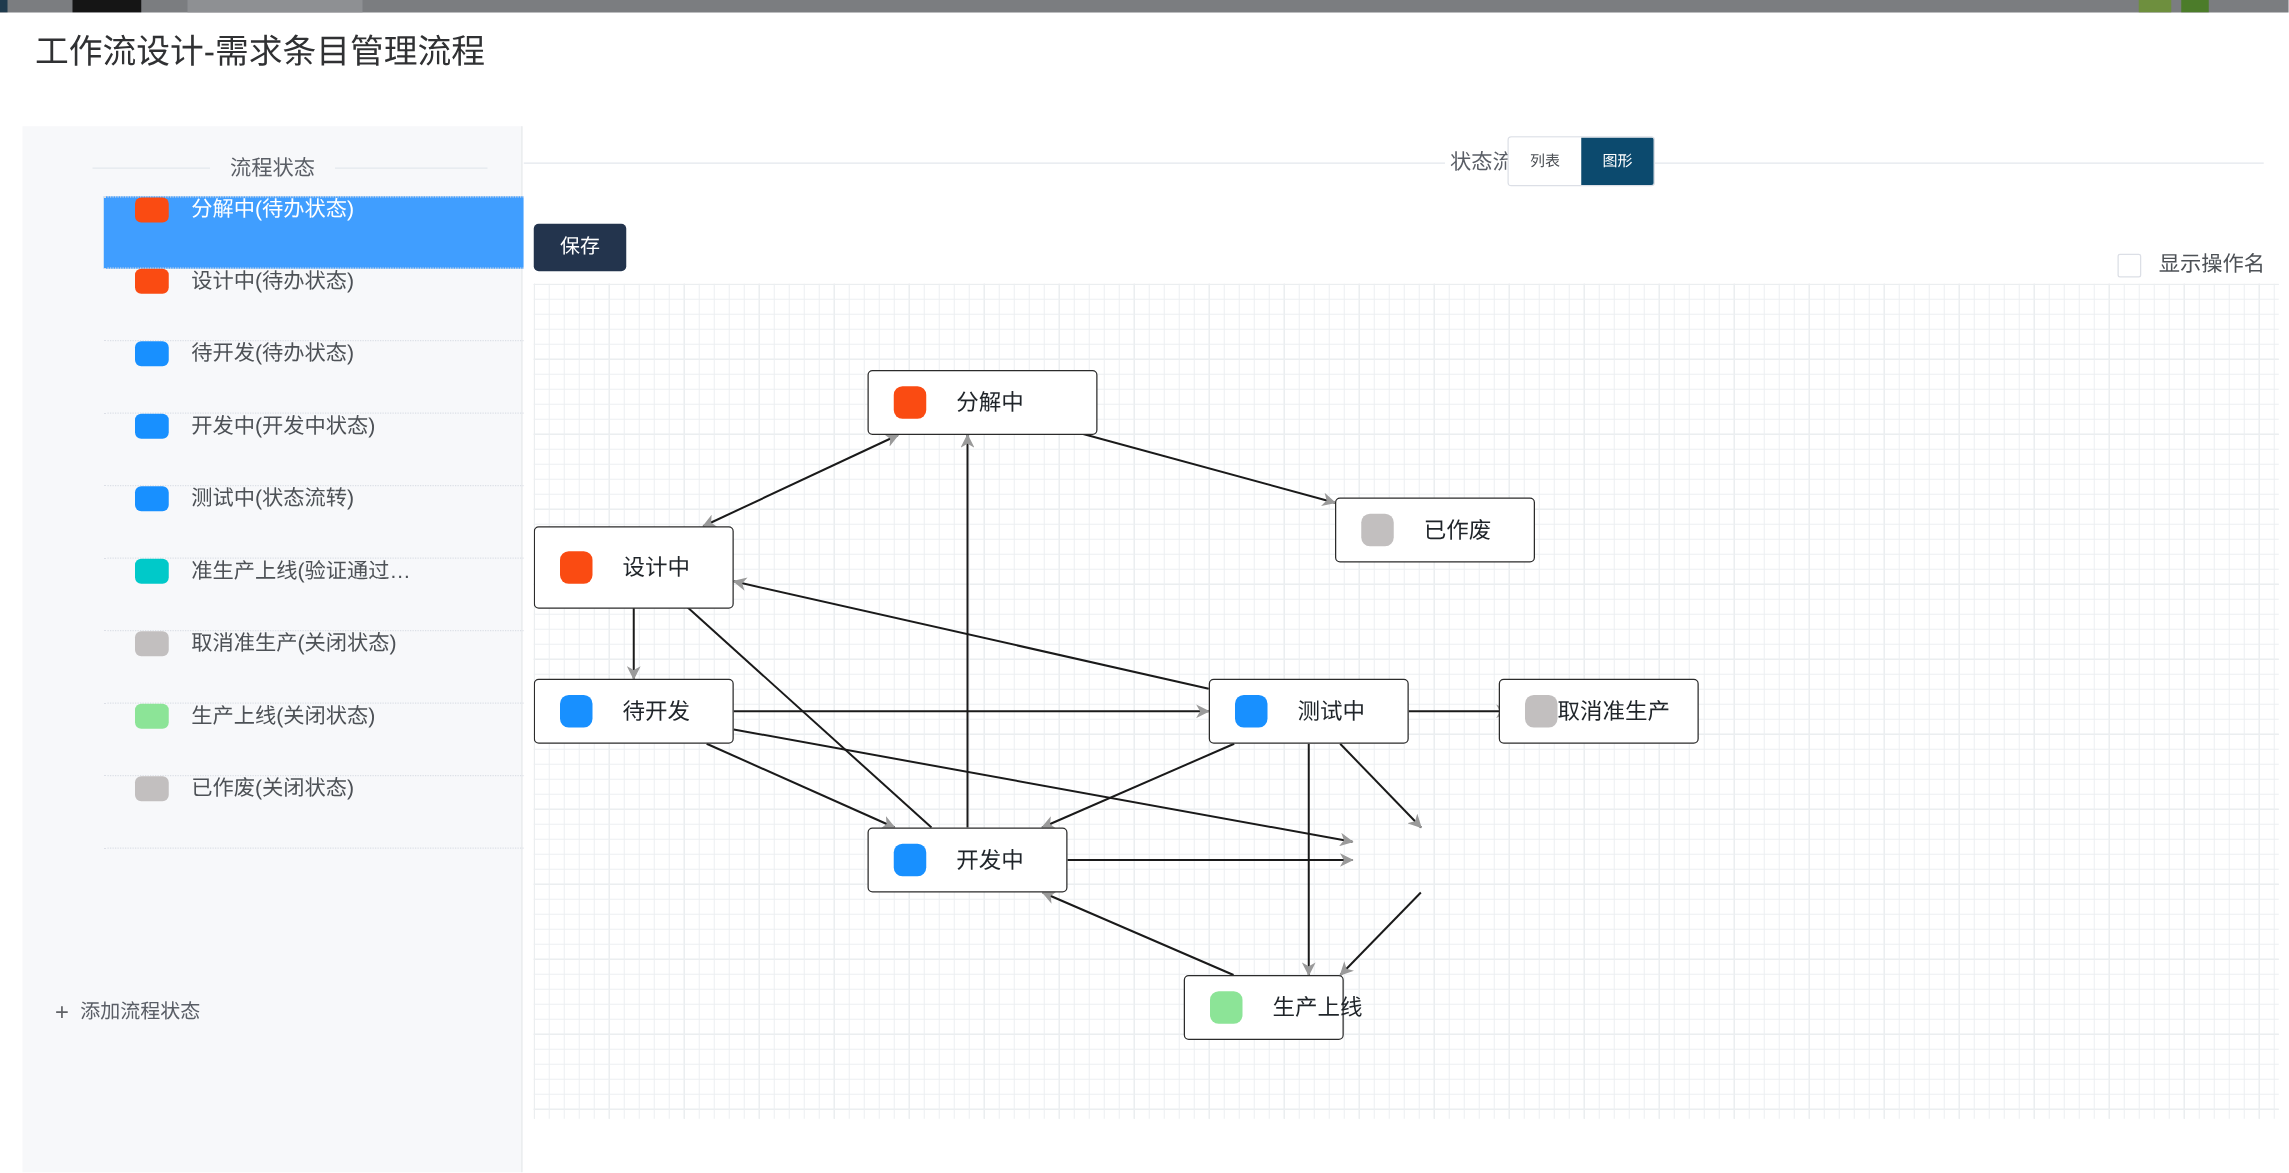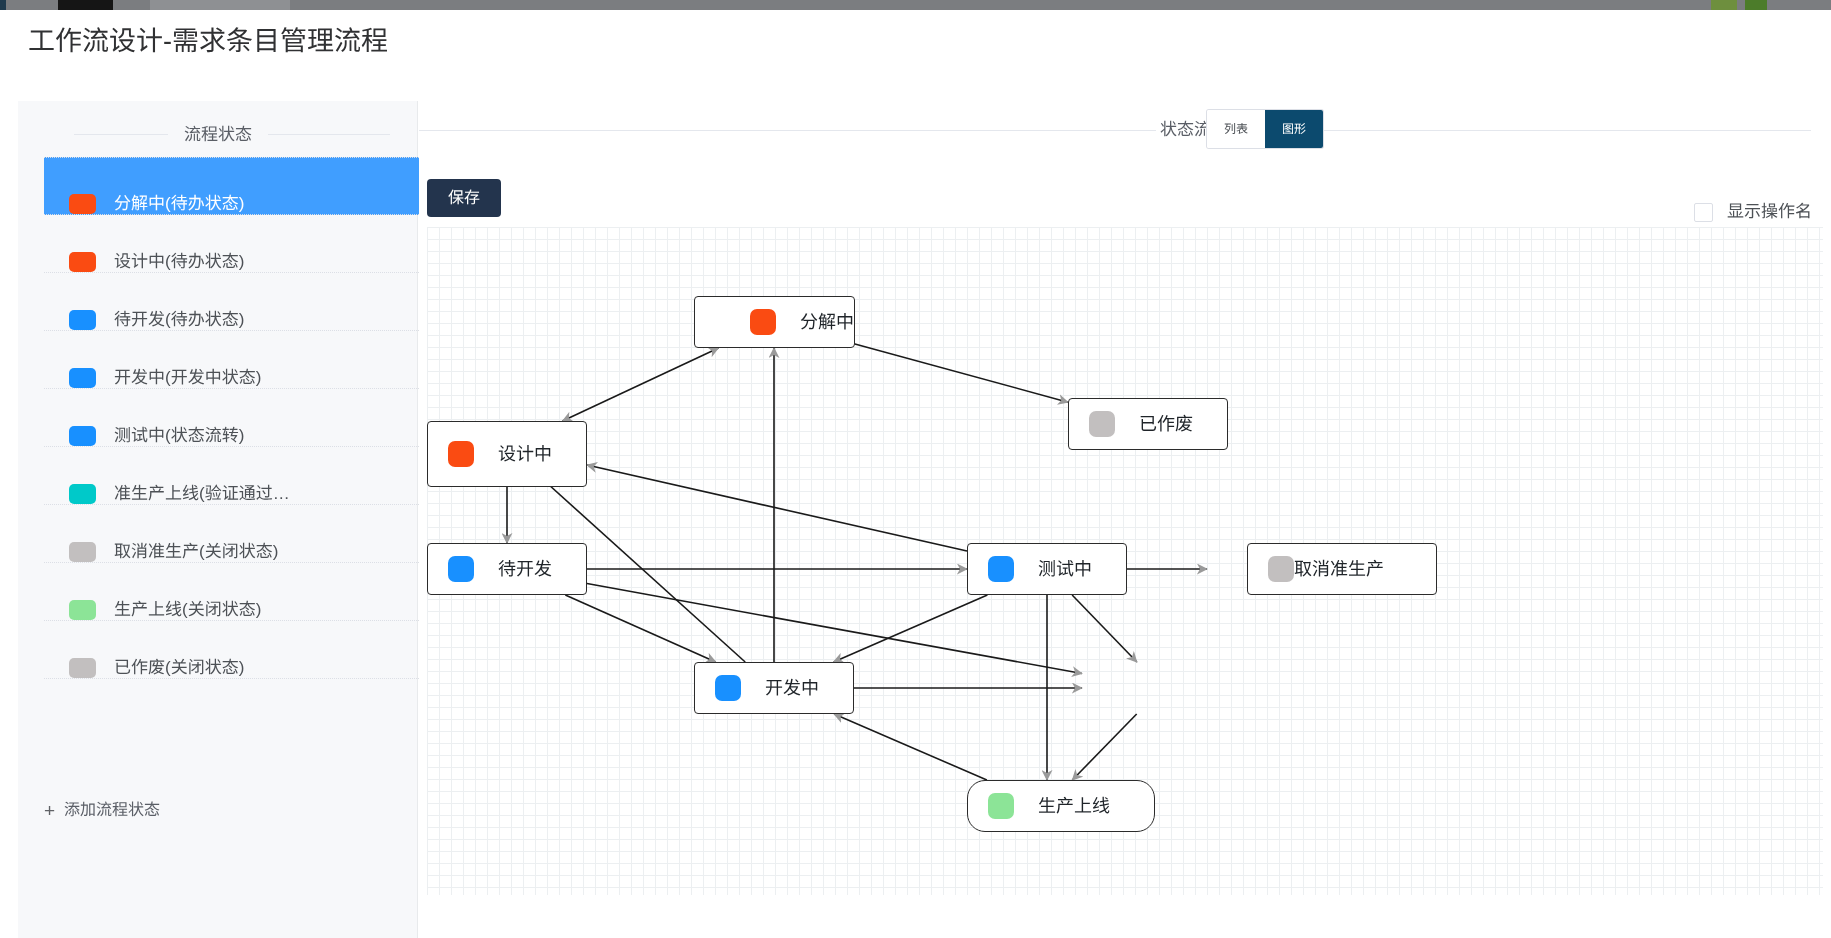--- a/index.html
+++ b/index.html
@@ -46,23 +46,24 @@
   }
 
   #status-list{
     position:absolute;left:26px;top:56px;width:375px;
   }
   .status-item{
     position:relative;
     height:58px;
     box-sizing:border-box;
     border-bottom:1px dotted #dcdfe6;
-    display:flex;align-items:flex-end;
+    display:flex;align-items:flex-start;
     padding-left:25px;
     cursor:pointer;
+    margin-left:39px;
   }
   .status-item:first-child{border-top:1px dotted #dcdfe6;}
   .status-item.active{
     background:#409eff;
   }
   .status-item.active .status-label{color:#ffffff;}
   .status-swatch{
     width:27px;height:20px;border-radius:5px;flex:0 0 auto;
   }
   .status-label{
@@ -276,21 +277,21 @@
         <line x1="318.19502074688796" y1="435" x2="108.80497925311204" y2="246" stroke="#1a1a1a" stroke-width="1.6" marker-end="url(#arrowEnd)"></line>
         <line x1="427" y1="461" x2="655" y2="461" stroke="#1a1a1a" stroke-width="1.6" marker-end="url(#arrowEnd)"></line>
         <line x1="540" y1="323.9259259259259" x2="160" y2="238.07407407407408" stroke="#1a1a1a" stroke-width="1.6" marker-end="url(#arrowEnd)"></line>
         <line x1="700" y1="342" x2="780" y2="342" stroke="#1a1a1a" stroke-width="1.6" marker-end="url(#arrowEnd)"></line>
         <line x1="560.3529411764706" y1="368" x2="406.6470588235294" y2="435" stroke="#1a1a1a" stroke-width="1.6" marker-end="url(#arrowEnd)"></line>
         <line x1="645.1260504201681" y1="368" x2="709.8739495798319" y2="435" stroke="#1a1a1a" stroke-width="1.6" marker-end="url(#arrowEnd)"></line>
         <line x1="620" y1="368" x2="620" y2="553" stroke="#1a1a1a" stroke-width="1.6" marker-end="url(#arrowEnd)"></line>
         <line x1="709.6610169491526" y1="487" x2="645.3389830508474" y2="553" stroke="#1a1a1a" stroke-width="1.6" marker-end="url(#arrowEnd)"></line>
         <line x1="559.8474576271186" y1="553" x2="407.1525423728814" y2="487" stroke="#1a1a1a" stroke-width="1.6" marker-end="url(#arrowEnd)"></line>
       </svg>
-  <div class="node" style="left: 267px; top: 69px; width: 161px; height: 52px; justify-content: flex-end;">
+  <div class="node" style="left: 267px; top: 69px; width: 184px; height: 52px;">
         <span class="node-swatch" style="background: rgb(250, 75, 18);"></span>
         <span class="node-label">分解中</span>
       </div>
       <div class="node" style="left: 0px; top: 194px; width: 160px; height: 66px;">
         <span class="node-swatch" style="background: rgb(250, 75, 18);"></span>
         <span class="node-label">设计中</span>
       </div>
       <div class="node" style="left: 0px; top: 316px; width: 160px; height: 52px;">
         <span class="node-swatch" style="background: rgb(24, 144, 255);"></span>
         <span class="node-label">待开发</span>
@@ -300,23 +301,23 @@
         <span class="node-label">开发中</span>
       </div>
       <div class="node" style="left: 540px; top: 316px; width: 160px; height: 52px;">
         <span class="node-swatch" style="background: rgb(24, 144, 255);"></span>
         <span class="node-label">测试中</span>
       </div>
       <div class="node" style="left: 641px; top: 171px; width: 160px; height: 52px;">
         <span class="node-swatch" style="background: rgb(194, 191, 191);"></span>
         <span class="node-label">已作废</span>
       </div>
-      <div class="node tight" style="left: 820px; top: 316px; width: 190px; height: 52px;">
+      <div class="node tight" style="left: 772px; top: 316px; width: 160px; height: 52px;">
         <span class="node-swatch" style="background: rgb(194, 191, 191);"></span>
         <span class="node-label">取消准生产</span>
       </div>
-      <div class="node" style="left: 540px; top: 553px; width: 188px; height: 52px; border-radius: 18px;">
+      <div class="node" style="left: 520px; top: 553px; width: 128px; height: 52px;">
         <span class="node-swatch" style="background: rgb(140, 228, 151);"></span>
         <span class="node-label">生产上线</span>
       </div>
     </div>
 
 </section>
 
 </body></html>

